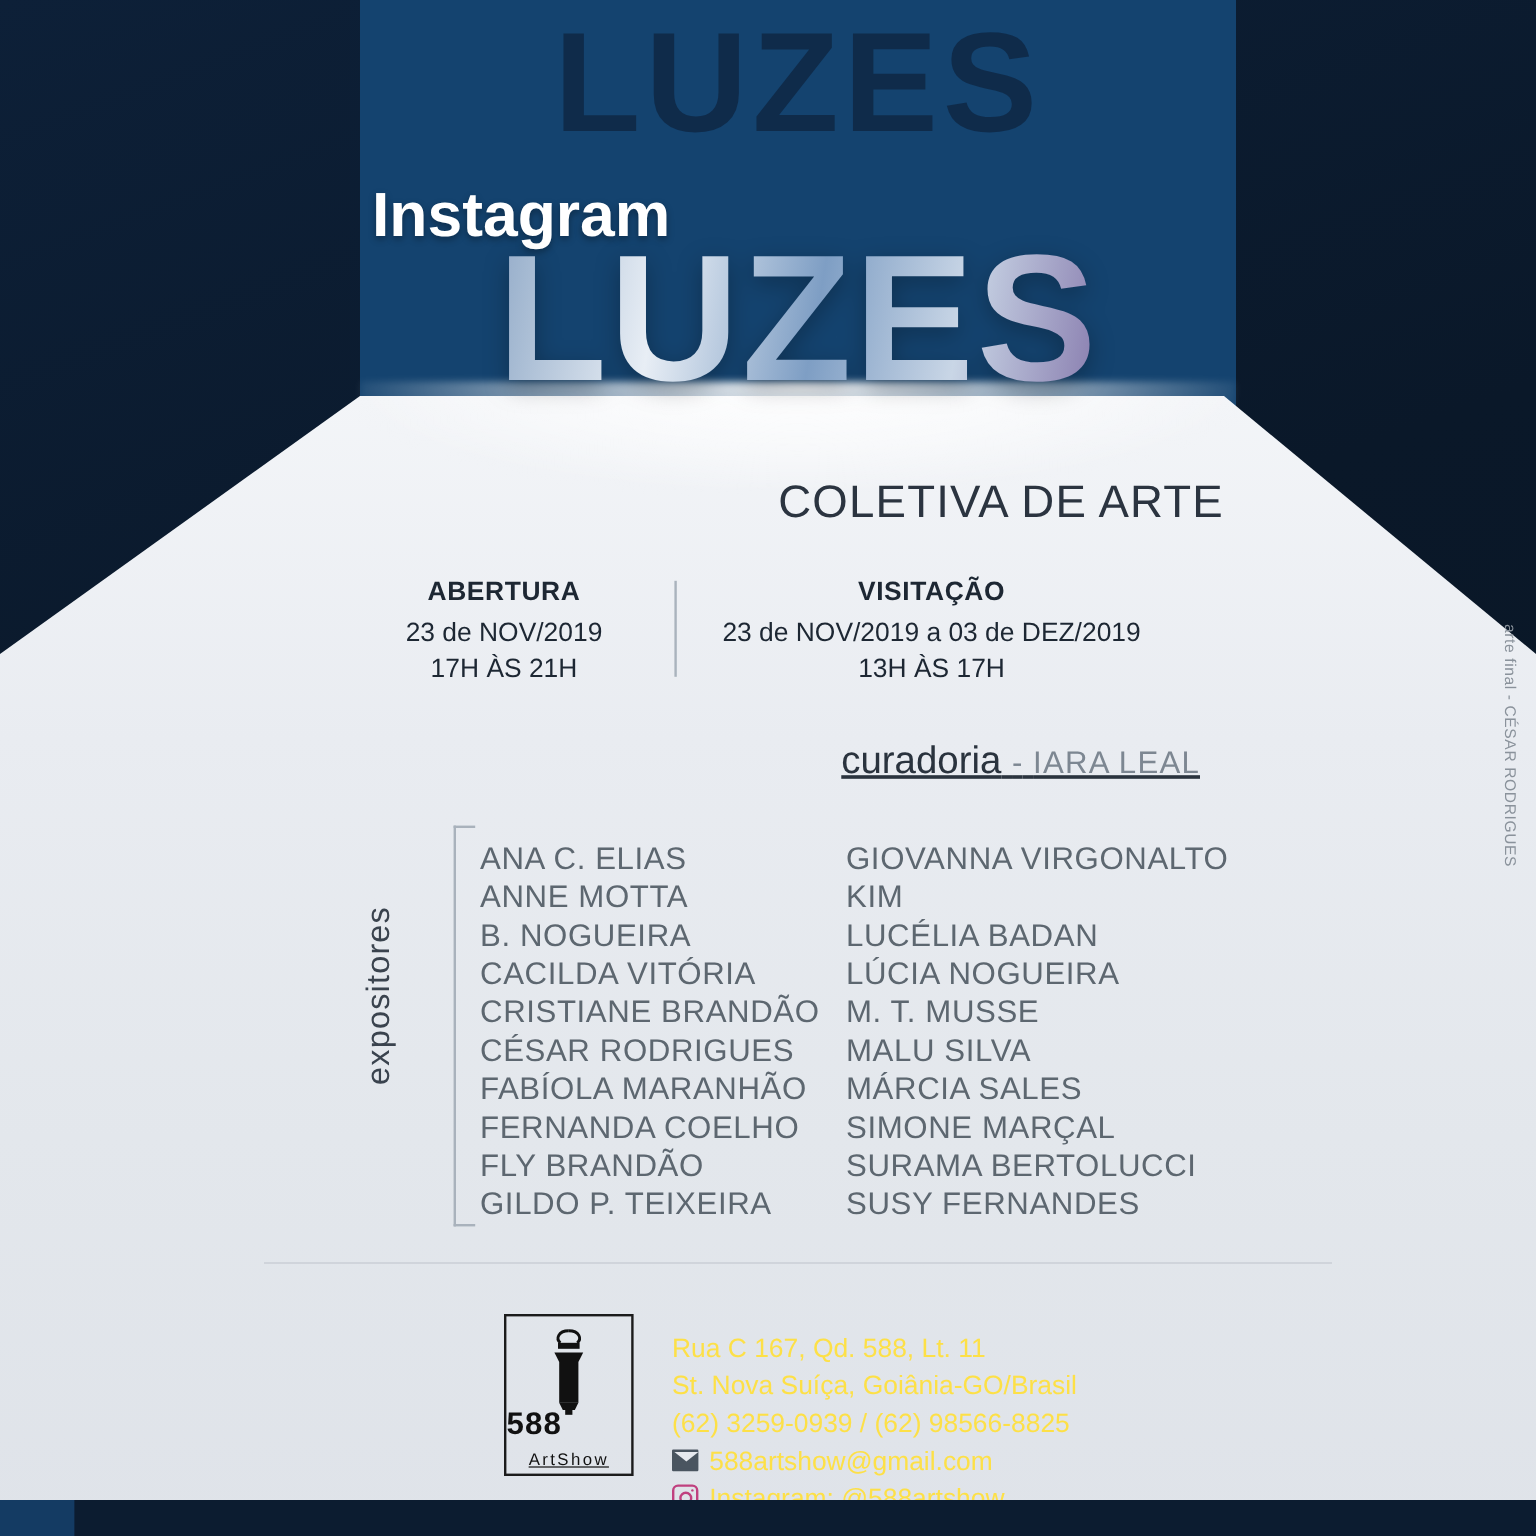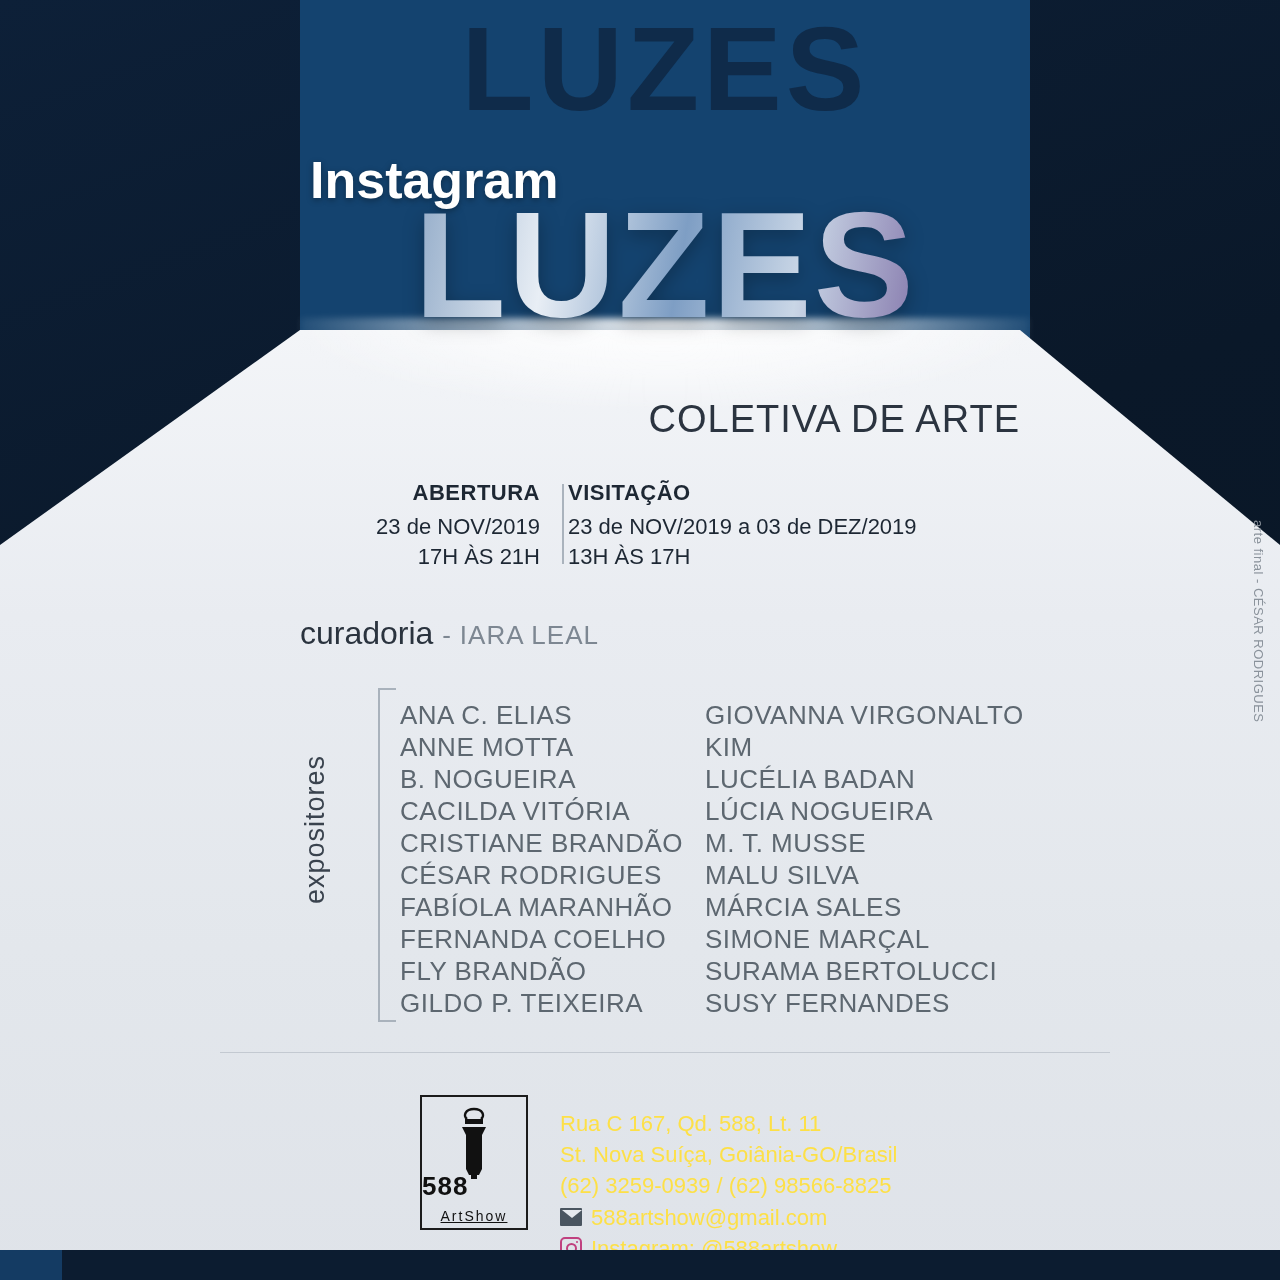--- a/index.html
+++ b/index.html
@@ -127,53 +127,55 @@
     position: absolute;
     left: 300px;
     top: 480px;
     width: 700px;
     display: flex;
     align-items: flex-start;
     color: #1d2733;
   }
   .dates .col-left {
     width: 240px;
-    text-align: right;
+    text-align: center;
     padding-right: 22px;
   }
   .dates .divider {
     width: 2px;
     height: 80px;
     background: #aab3bd;
     margin-top: 4px;
   }
   .dates .col-right {
-    padding-left: 4px;
+    padding-left: 38px;
+    text-align: center;
   }
   .dates .heading {
     font-size: 22px;
     font-weight: bold;
     letter-spacing: 0.5px;
     margin-bottom: 6px;
   }
   .dates .line {
     font-size: 22px;
     line-height: 1.38;
     color: #1d2733;
   }
 
   
   .curadoria {
     position: absolute;
     left: 300px;
     top: 615px;
     width: 700px;
-    text-align: left;
+    text-align: right;
     font-size: 32px;
     color: #2a333e;
+    text-decoration: underline;
   }
   .curadoria .sep {
     color: #7d8792;
     font-size: 26px;
   }
   .curadoria .name {
     color: #7d8792;
     font-size: 26px;
     letter-spacing: 1px;
   }

